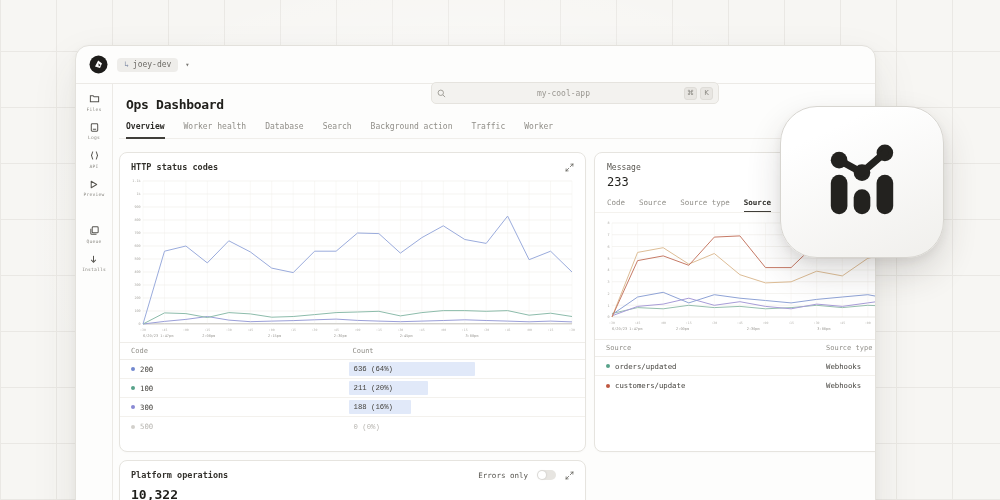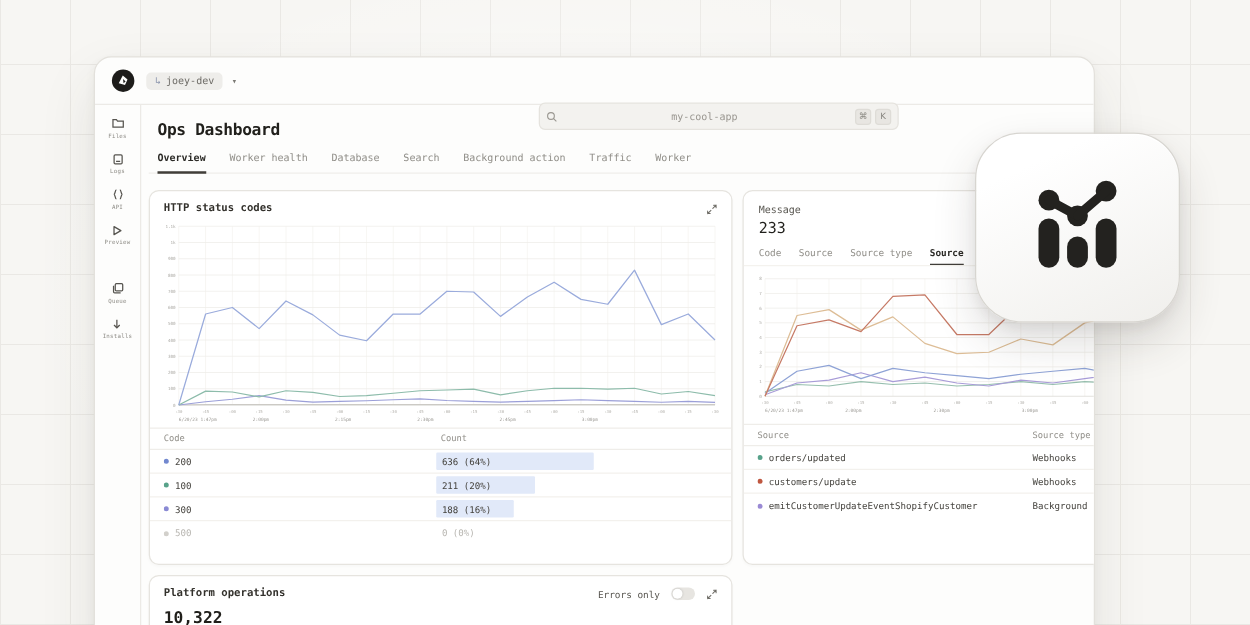--- a/index.html
+++ b/index.html
@@ -62,21 +62,21 @@
   
   .tbl{ border-top:1px solid #efede9; margin-top:2px; }
   .tbl-row, .tbl-head{ display:grid; padding:0 11px; align-items:center; }
   .tbl-http .tbl-row,.tbl-http .tbl-head{ grid-template-columns:1fr 1fr; }
   .tbl-err .tbl-row,.tbl-err .tbl-head{ grid-template-columns:220px 1fr; }
   .tbl-head{ height:17px; font-size:7px; color:#908e88; border-bottom:1px solid #efede9; }
   .tbl-row{ height:19px; font-size:7.3px; color:#45433e; border-bottom:1px solid #f3f1ed; }
   .tbl-row:last-child{ border-bottom:none; }
   .cell-key{ display:flex; align-items:center; gap:5px; overflow:hidden; white-space:nowrap; }
   .dot{ width:4px; height:4px; border-radius:50%; flex:none; }
-  .cell-val{ position:relative; height:100%; display:flex; align-items:center; white-space:nowrap; }
+  .cell-val{ position:relative; height:100%; display:flex; align-items:center; white-space:nowrap;font-family:Liberation Mono, monospace; }
   .cell-val .bar{ position:absolute; left:-4px; top:2px; bottom:2px; background:#e1e9f9; border-radius:1px; }
   .cell-val span{ position:relative; padding-left:1px; }
   .row-muted, .row-muted .cell-val span{ color:#b8b6b1; }
   
   .err-label{ font-size:8px; color:#57554f; padding:10px 12px 0; }
   .err-value{ font-size:12px; font-weight:normal; color:#201f1b; padding:3px 12px 0; }
   .err-tabs{ display:flex; gap:14px; font-size:7.5px; color:#908e88; padding:9px 12px 0; border-bottom:1px solid #f4f2ee; }
   .err-tab{ position:relative; padding-bottom:5px; cursor:pointer; white-space:nowrap; }
   .err-tab.active{ color:#2b2a26; font-weight:bold; }
   .err-tab.active::after{ content:''; position:absolute; left:0; right:0; bottom:0; height:1.5px; background:#403e39; }
@@ -395,27 +395,20 @@
                 </span>
               <span>Webhooks</span>
             </div>
             <div class="tbl-row">
               <span class="cell-key">
                   <i class="dot" style="background: rgb(191, 87, 64);"></i>
                   <span>customers/update</span>
                 </span>
               <span>Webhooks</span>
             </div>
-            <div class="tbl-row">
-              <span class="cell-key">
-                  <i class="dot" style="background: rgb(154, 138, 212);"></i>
-                  <span>emitCustomerUpdateEventShopifyCustomer</span>
-                </span>
-              <span>Background</span>
-            </div>
           </div>
         </div>
       </div>
 
       <div class="card card-platform">
         <div class="card-head">
           <span class="card-title">Platform operations</span>
           <span class="pc-right">
             <span class="toggle-label">Errors only</span>
             <span class="toggle">

